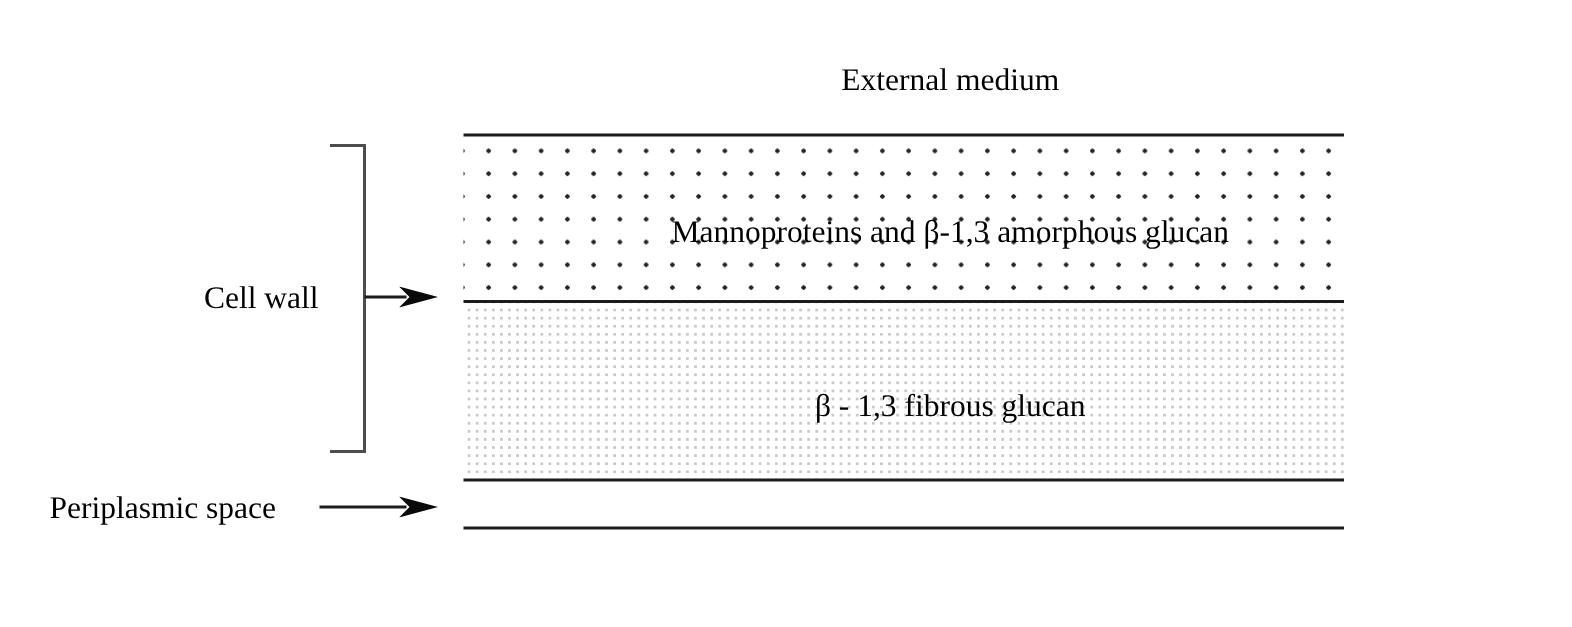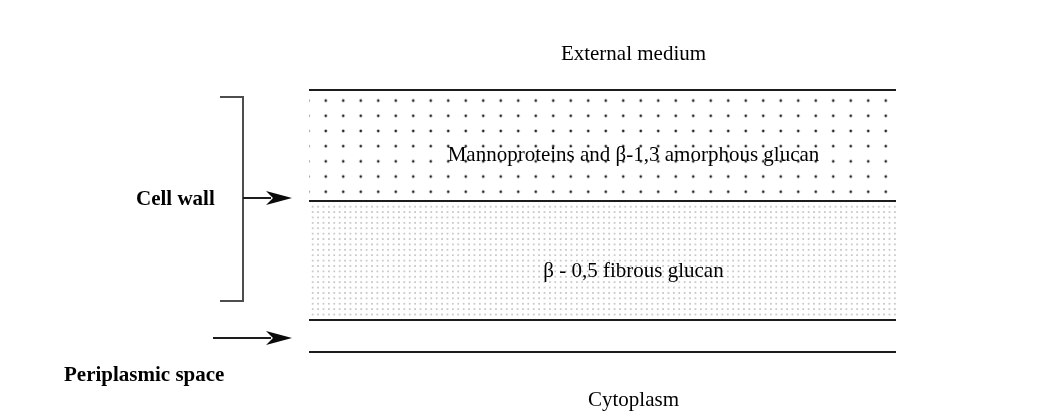--- a/index.html
+++ b/index.html
@@ -65,24 +65,23 @@
     background-size: 5.4px 5.4px;
     background-position: 1px 2px;
   }
 
   
   .side-label {
     position: absolute;
     font-size: 21px;
     line-height: 24px;
     white-space: nowrap;
-    font-weight: bold;
   }
   .lbl-cellwall    { left: 136px; top: 186px; }
-  .lbl-periplasmic { left: 64px;  top: 326px; margin-top: 36px; }
+  .lbl-periplasmic { left: 33px;  top: 326px; }
 
   
   .bracket-part {
     position: absolute;
     background: #4d4d4d;
   }
   .bracket-v   { left: 242px; top: 96px;  width: 2px;  height: 206px; }
   .bracket-top { left: 220px; top: 96px;  width: 24px; height: 2px;  }
   .bracket-bot { left: 220px; top: 300px; width: 24px; height: 2px;  }
 
@@ -112,26 +111,25 @@
   <div class="lblC lbl-external">External medium</div>
 
   <div class="hline hline-outer"></div>
 
   <div class="layer layer-dots"></div>
   <div class="lblC lbl-manno">Mannoproteins and β-1,3 amorphous glucan</div>
 
   <div class="hline hline-mid"></div>
 
   <div class="layer layer-stipple"></div>
-  <div class="lblC lbl-fibrous">β - 0,5 fibrous glucan</div>
+  <div class="lblC lbl-fibrous">β - 1,3 fibrous glucan</div>
 
   <div class="hline hline-membrane-top"></div>
   <div class="hline hline-membrane-bot"></div>
 
-  <div class="lblC lbl-cytoplasm">Cytoplasm</div>
 
   <div class="side-label lbl-cellwall">Cell wall</div>
   <div class="bracket-part bracket-v"></div>
   <div class="bracket-part bracket-top"></div>
   <div class="bracket-part bracket-bot"></div>
   <div class="arrow-shaft shaft-cellwall"></div>
   <div class="arrow-head head-cellwall">
     <svg viewBox="0 0 26 14" aria-hidden="true">
         <path d="M0 0 L26 7 L0 14 L7 7 Z"></path>
       </svg>

